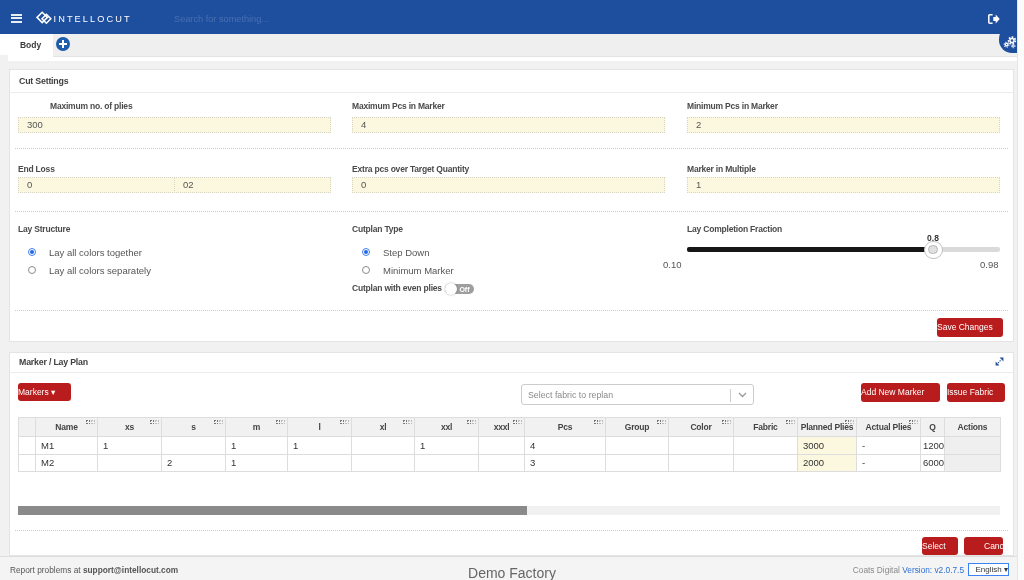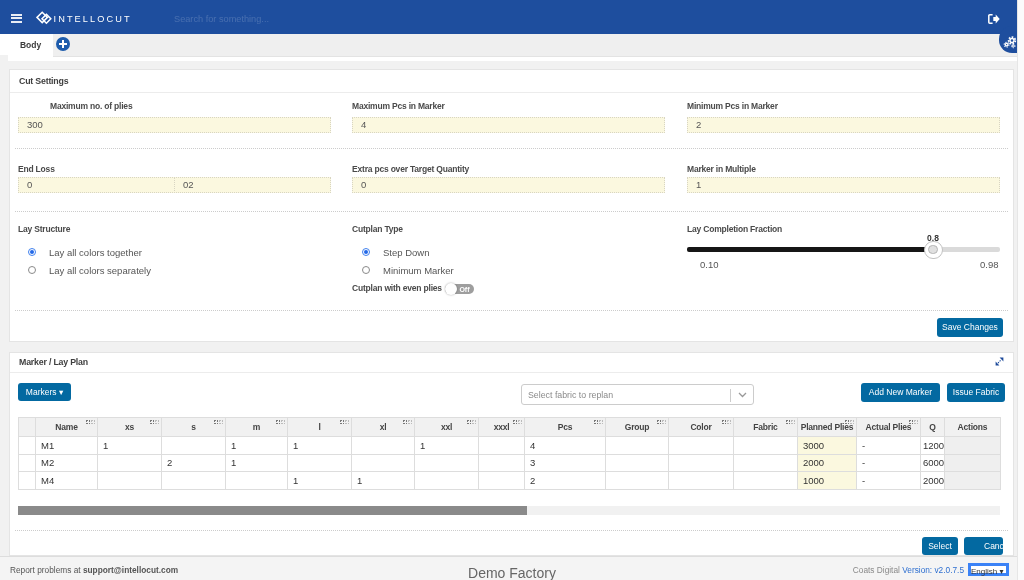--- a/index.html
+++ b/index.html
@@ -24,21 +24,21 @@
 #vscroll { left:1017px; top:0; width:7px; height:580px; background:#fbfbfb; border-left:1px solid #e6e6e6; }
 
 .panel { background:#fff; border:1px solid #e4e4e4; }
 #panel1 { left:9px; top:69px; width:1005px; height:273px; }
 #panel2 { left:9px; top:352px; width:1005px; height:204px; }
 .ptitle { font-size:8.8px; font-weight:bold; color:#3f3f3f; letter-spacing:-0.2px; }
 .hline { border-bottom:1px solid #ececec; }
 .label { font-size:8.5px; font-weight:bold; color:#4a4a4a; letter-spacing:-0.2px; white-space:nowrap; }
 .input { background:#fbf8df; border:1px dotted #d8d5c2; font-size:9.5px; color:#555; line-height:14px; padding-left:8px; height:16px; }
 .dotted { border-top:1px dotted #ccc; height:0; }
-.btn { background:#0369a1; color:#fff; font-size:8.5px; text-align:center; border-radius:3px; white-space:nowrap; }
+.btn { background:#b91c1c; color:#fff; font-size:8.5px; text-align:left; border-radius:3px; white-space:nowrap; }
 
 .radio { width:8px; height:8px; border-radius:50%; background:#fff; border:1px solid #8a8a8a; }
 .radio.sel { border:1.5px solid #4181ee; }
 .radio.sel i { position:absolute; left:50%; top:50%; width:4px; height:4px; margin:-2px 0 0 -2px; border-radius:50%; background:#2368e8; display:block; }
 .rlabel { font-size:9.5px; color:#555; }
 
 #toggle { left:445px; top:283.5px; width:28.5px; height:10.5px; border-radius:6px; background:#9e9e9e; }
 #toggle .knob { position:absolute; left:-0.5px; top:-1px; width:12px; height:12px; border-radius:50%; background:#fff; box-shadow:0 0 2px rgba(0,0,0,0.35); }
 #toggle .txt { position:absolute; right:4px; top:2px; font-size:7px; font-weight:bold; color:#fff; }
 
@@ -60,21 +60,21 @@
 
 #fabsel { left:521px; top:383.5px; width:233px; height:21px; background:#fff; border:1px solid #ccc; border-radius:3px; }
 #fabsel .ph { position:absolute; left:6px; top:5.5px; font-size:8.8px; color:#8a8a8a; }
 #fabsel .dv { position:absolute; right:22px; top:4px; width:1px; height:13px; background:#ccc; }
 
 #hsTrack { left:18px; top:506px; width:982px; height:9px; background:#f1f1f1; }
 #hsThumb { left:18px; top:506px; width:509px; height:9px; background:#8a8a8a; }
 
 #footer { left:0; top:556px; width:1017px; height:24px; background:#f4f4f4; border-top:1px solid #ddd; }
 
-#engsel { left:968px; top:563px; width:41px; height:13px; background:#fff; border:3px solid #3b82f6; font-size:8px; color:#333; text-align:left; line-height:11px; }
+#engsel { left:968px; top:563px; width:41px; height:13px; background:#fff; border:1px solid #3b82f6; font-size:8px; color:#333; text-align:right; line-height:11px; }
 </style>
 </head>
 <body>
 <div id="topbar" class="abs"></div>
 <div id="burger" class="abs" style="left:10.5px; top:13.5px;">
     <span></span>
     <span></span>
     <span></span>
   </div>
 <svg class="abs" style="left:36px; top:11px;" width="110" height="14" viewBox="0 0 110 14">
@@ -157,21 +157,21 @@
     <span class="knob"></span>
     <span class="txt">Off</span>
   </div>
 
 <div class="abs" style="left:922px; top:232.5px; width:22px; text-align:center; font-size:8.5px; font-weight:bold; color:#333;">0.8</div>
 <div id="track1" class="abs"></div>
 <div id="track2" class="abs"></div>
 <div id="handle" class="abs">
     <i></i>
   </div>
-<div class="abs" style="left:700px; top:259px; font-size:9.5px; color:#555;">0.10</div>
+<div class="abs" style="left:663px; top:259px; font-size:9.5px; color:#555;">0.10</div>
 <div class="abs" style="left:980px; top:259px; font-size:9.5px; color:#555;">0.98</div>
 
 <div class="abs dotted" style="left:15px; top:310px; width:993px;"></div>
 <div class="abs btn" style="left:937px; top:318px; width:66px; height:19px; line-height:19px;">Save Changes</div>
 
 <div id="panel2" class="abs panel"></div>
 <div class="abs ptitle" style="left:19px; top:357px;">Marker / Lay Plan</div>
 <div class="abs hline" style="left:10px; top:372px; width:1003px;"></div>
 <svg class="abs" style="left:995px; top:357px;" width="9" height="9" viewBox="0 0 9 9">
   <g fill="#1e4b9b">
@@ -305,39 +305,20 @@
         <td></td>
         <td>3</td>
         <td></td>
         <td></td>
         <td></td>
         <td class="y">2000</td>
         <td>-</td>
         <td class="q">6000</td>
         <td class="g"></td>
       </tr>
-<tr>
-        <td></td>
-        <td>M4</td>
-        <td></td>
-        <td></td>
-        <td></td>
-        <td>1</td>
-        <td>1</td>
-        <td></td>
-        <td></td>
-        <td>2</td>
-        <td></td>
-        <td></td>
-        <td></td>
-        <td class="y">1000</td>
-        <td>-</td>
-        <td class="q">2000</td>
-        <td class="g"></td>
-      </tr>
 </tbody>
   </table>
 
 <div id="hsTrack" class="abs"></div>
 <div id="hsThumb" class="abs"></div>
 
 <div class="abs dotted" style="left:15px; top:530px; width:993px;"></div>
 <div class="abs btn" style="left:922px; top:537px; width:36px; height:18px; line-height:18px;">Select</div>
 <div class="abs btn" style="left:964px; top:537px; width:39px; height:18px; line-height:18px;padding-left:20px;">Cancel</div>
 

